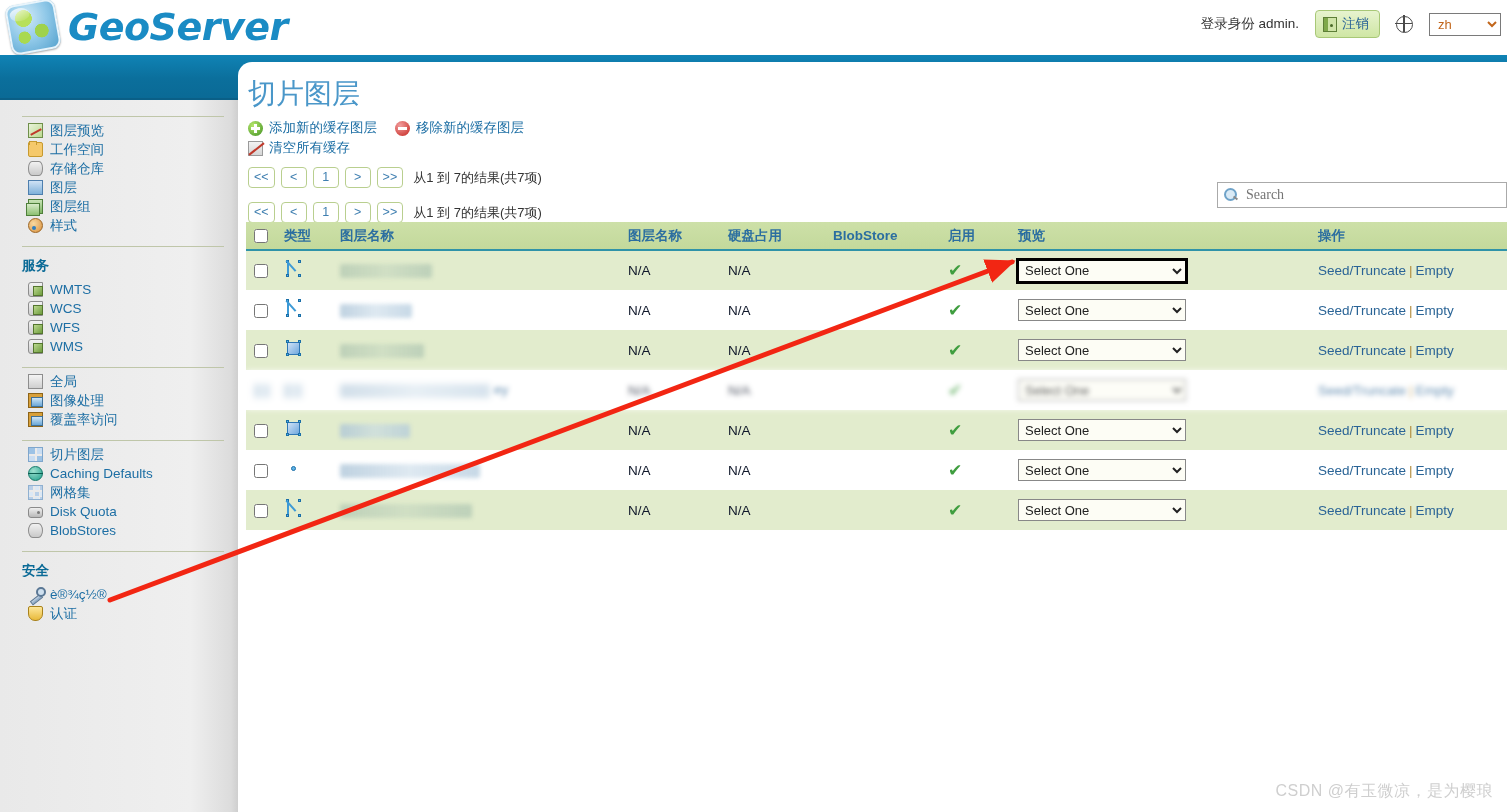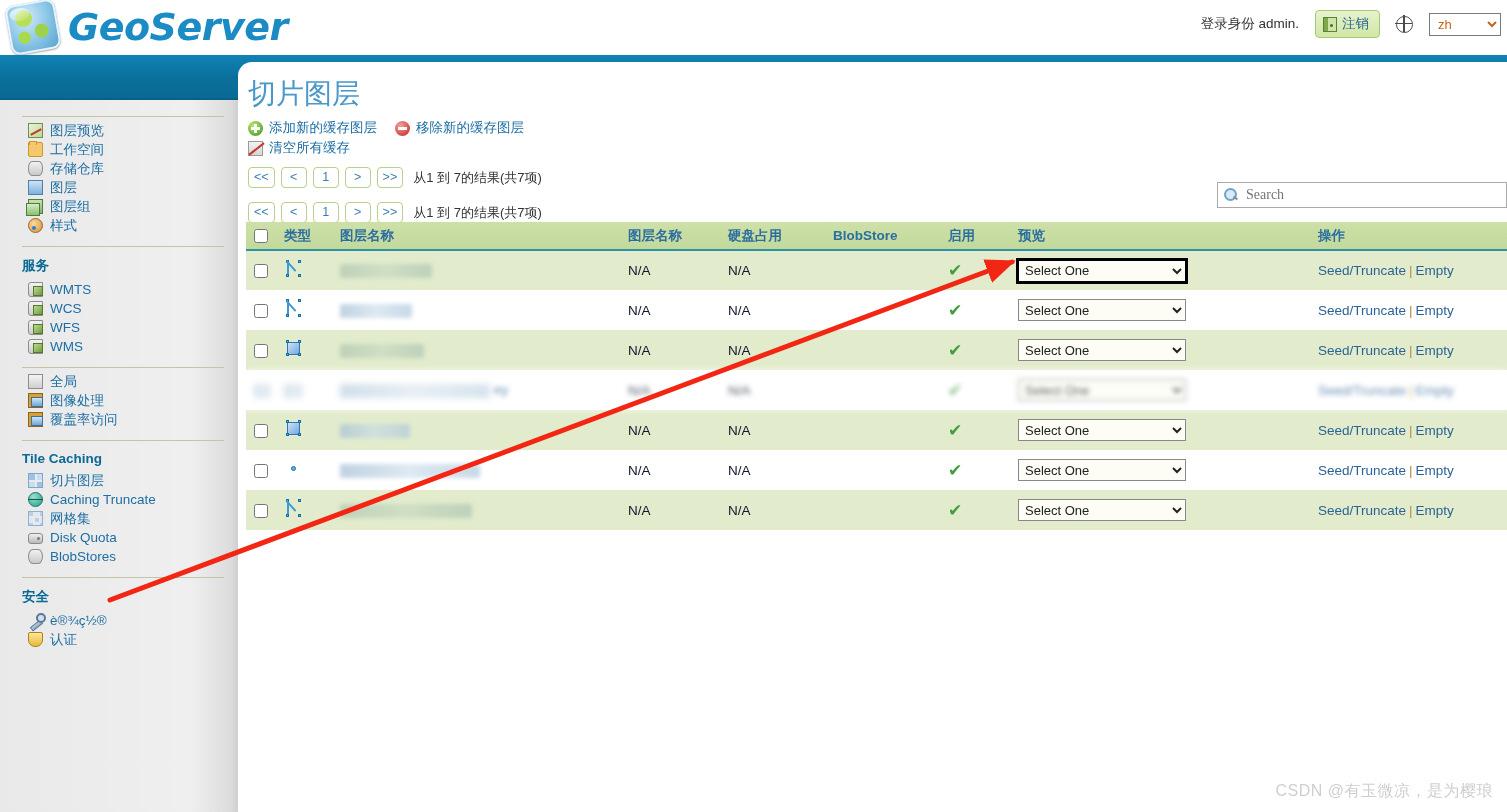--- a/index.html
+++ b/index.html
@@ -368,28 +368,27 @@
       </div>
       <div class="nav-item">
         <span class="ic ic-img"></span>
         <span class="lbl">覆盖率访问</span>
       </div>
     </div>
 
     <div class="nav-sep"></div>
 
     <div class="nav-group">
-      <div class="nav-head">Tile Caching</div>
       <div class="nav-item">
         <span class="ic ic-tilelayer"></span>
         <span class="lbl">切片图层</span>
       </div>
       <div class="nav-item">
         <span class="ic ic-cachedef"></span>
-        <span class="lbl">Caching Truncate</span>
+        <span class="lbl">Caching Defaults</span>
       </div>
       <div class="nav-item">
         <span class="ic ic-gridset"></span>
         <span class="lbl">网格集</span>
       </div>
       <div class="nav-item">
         <span class="ic ic-disk"></span>
         <span class="lbl">Disk Quota</span>
       </div>
       <div class="nav-item">

